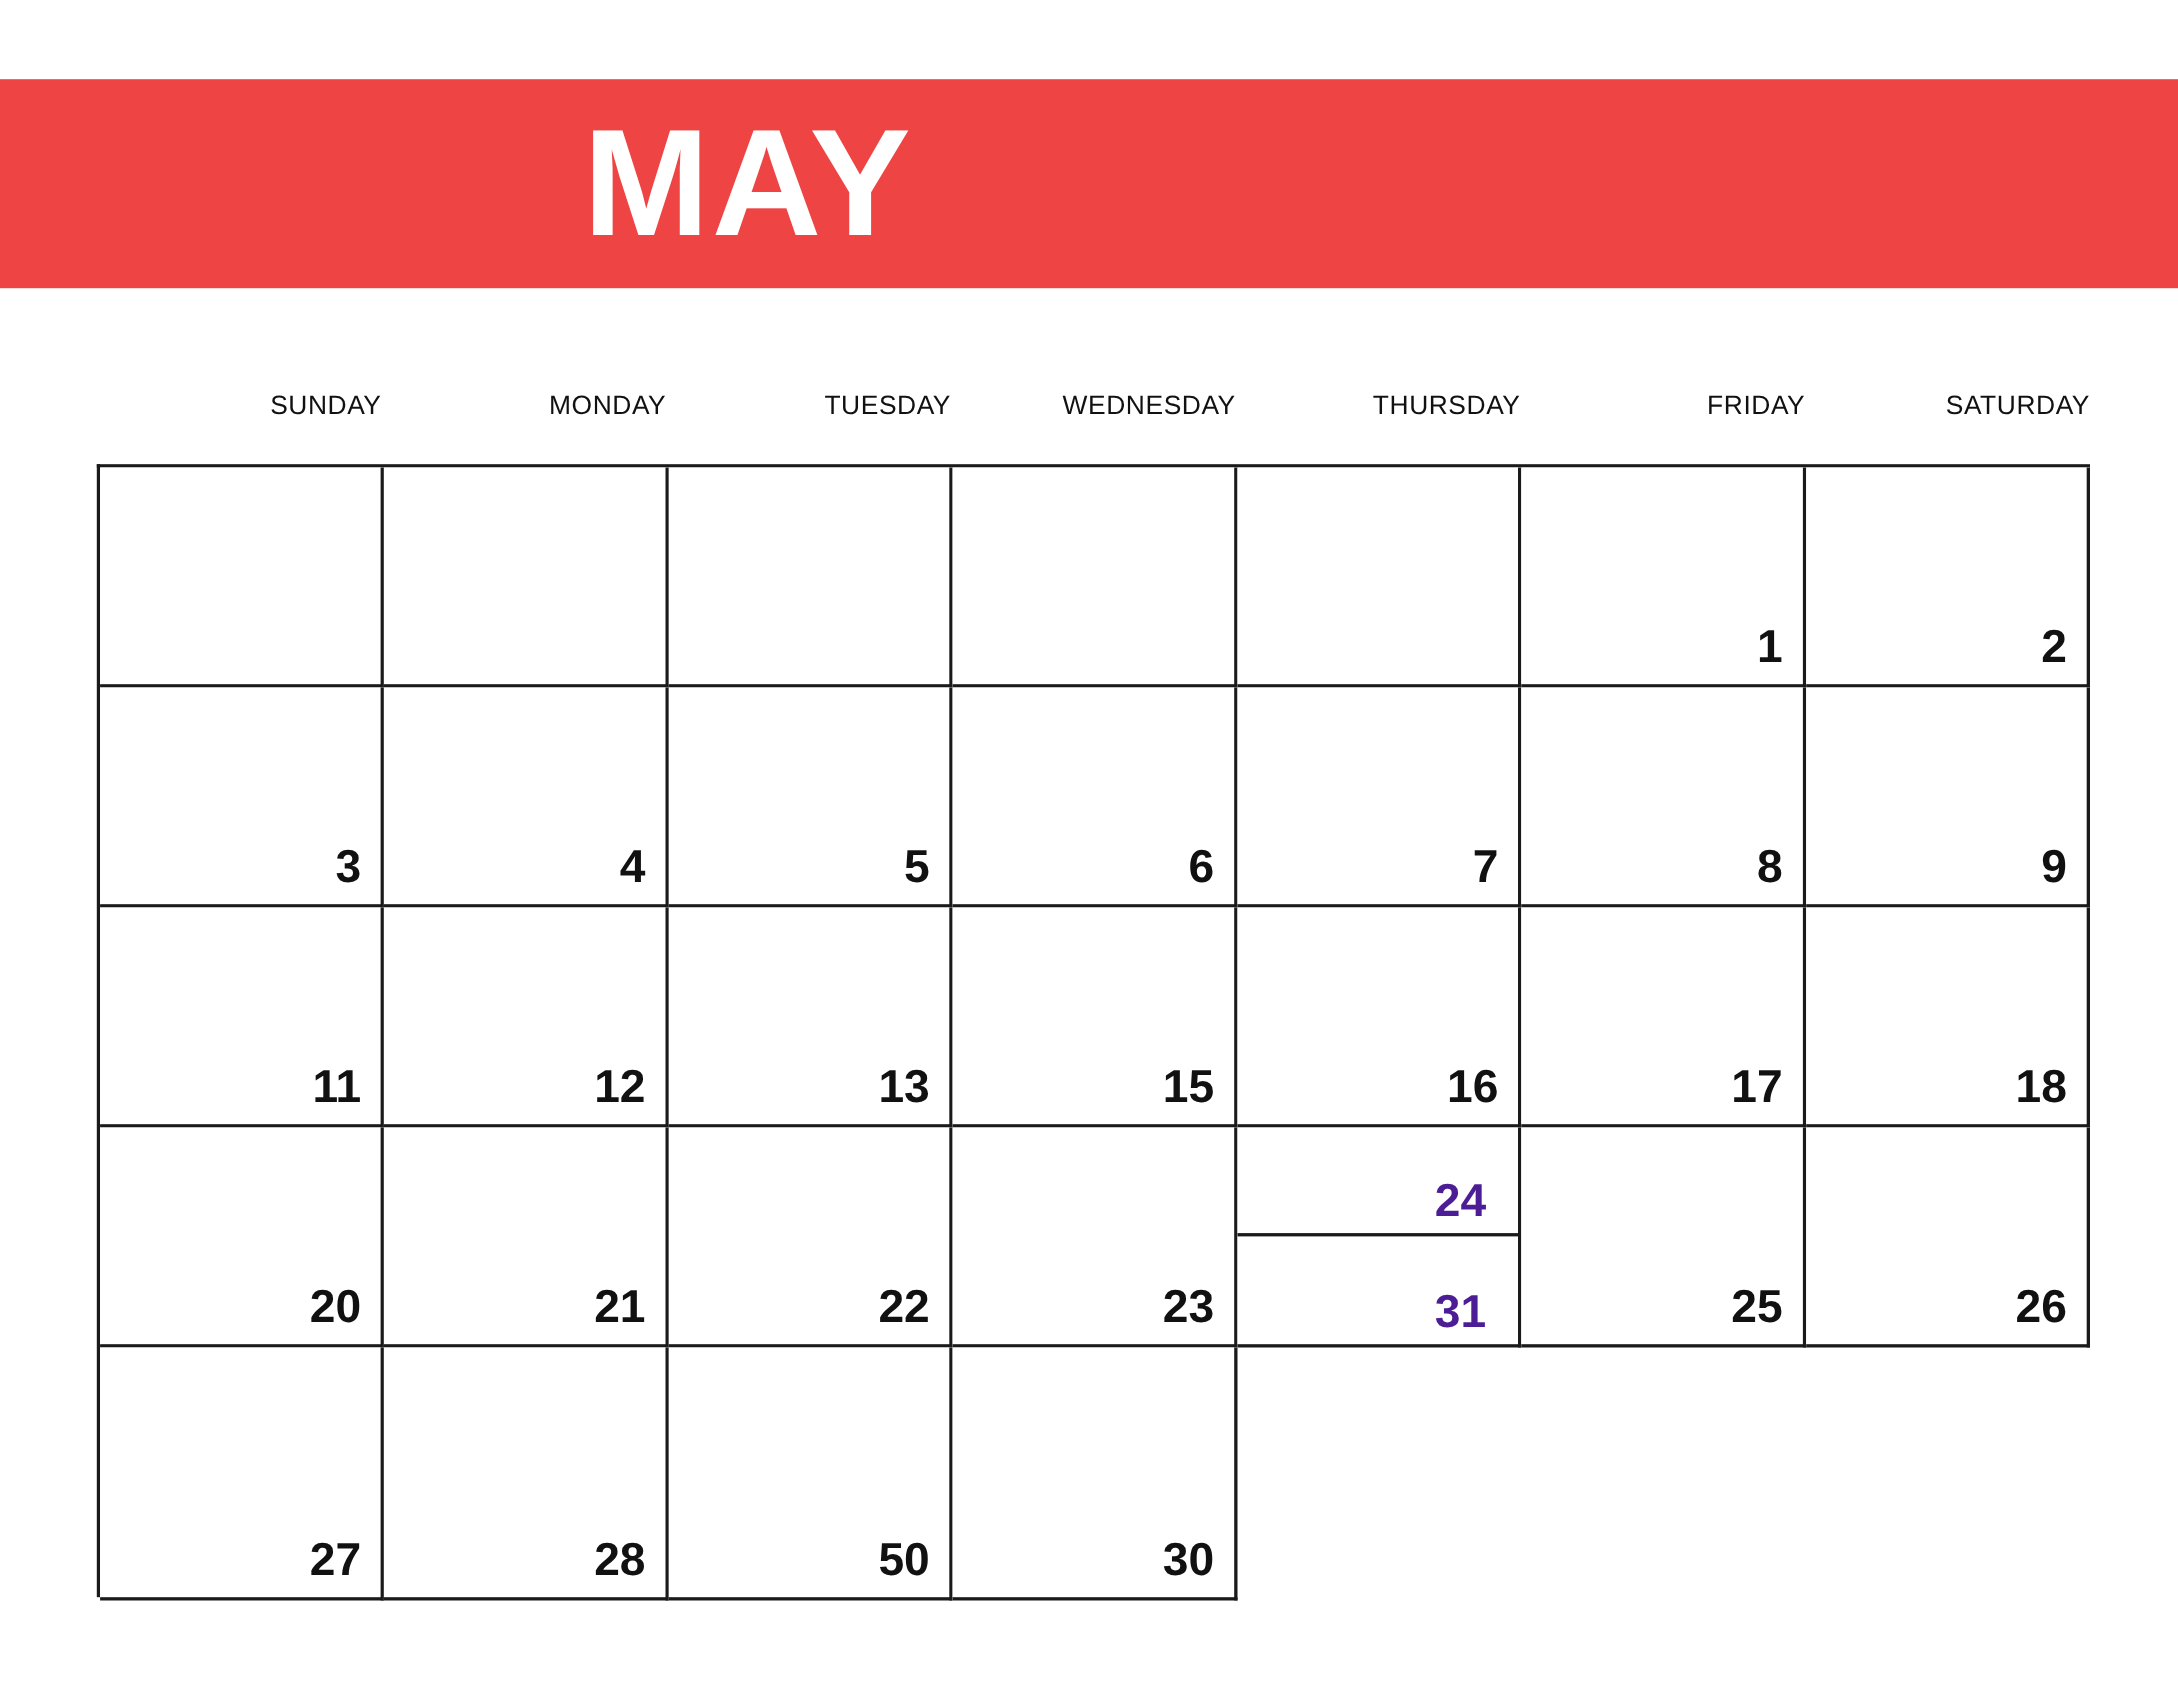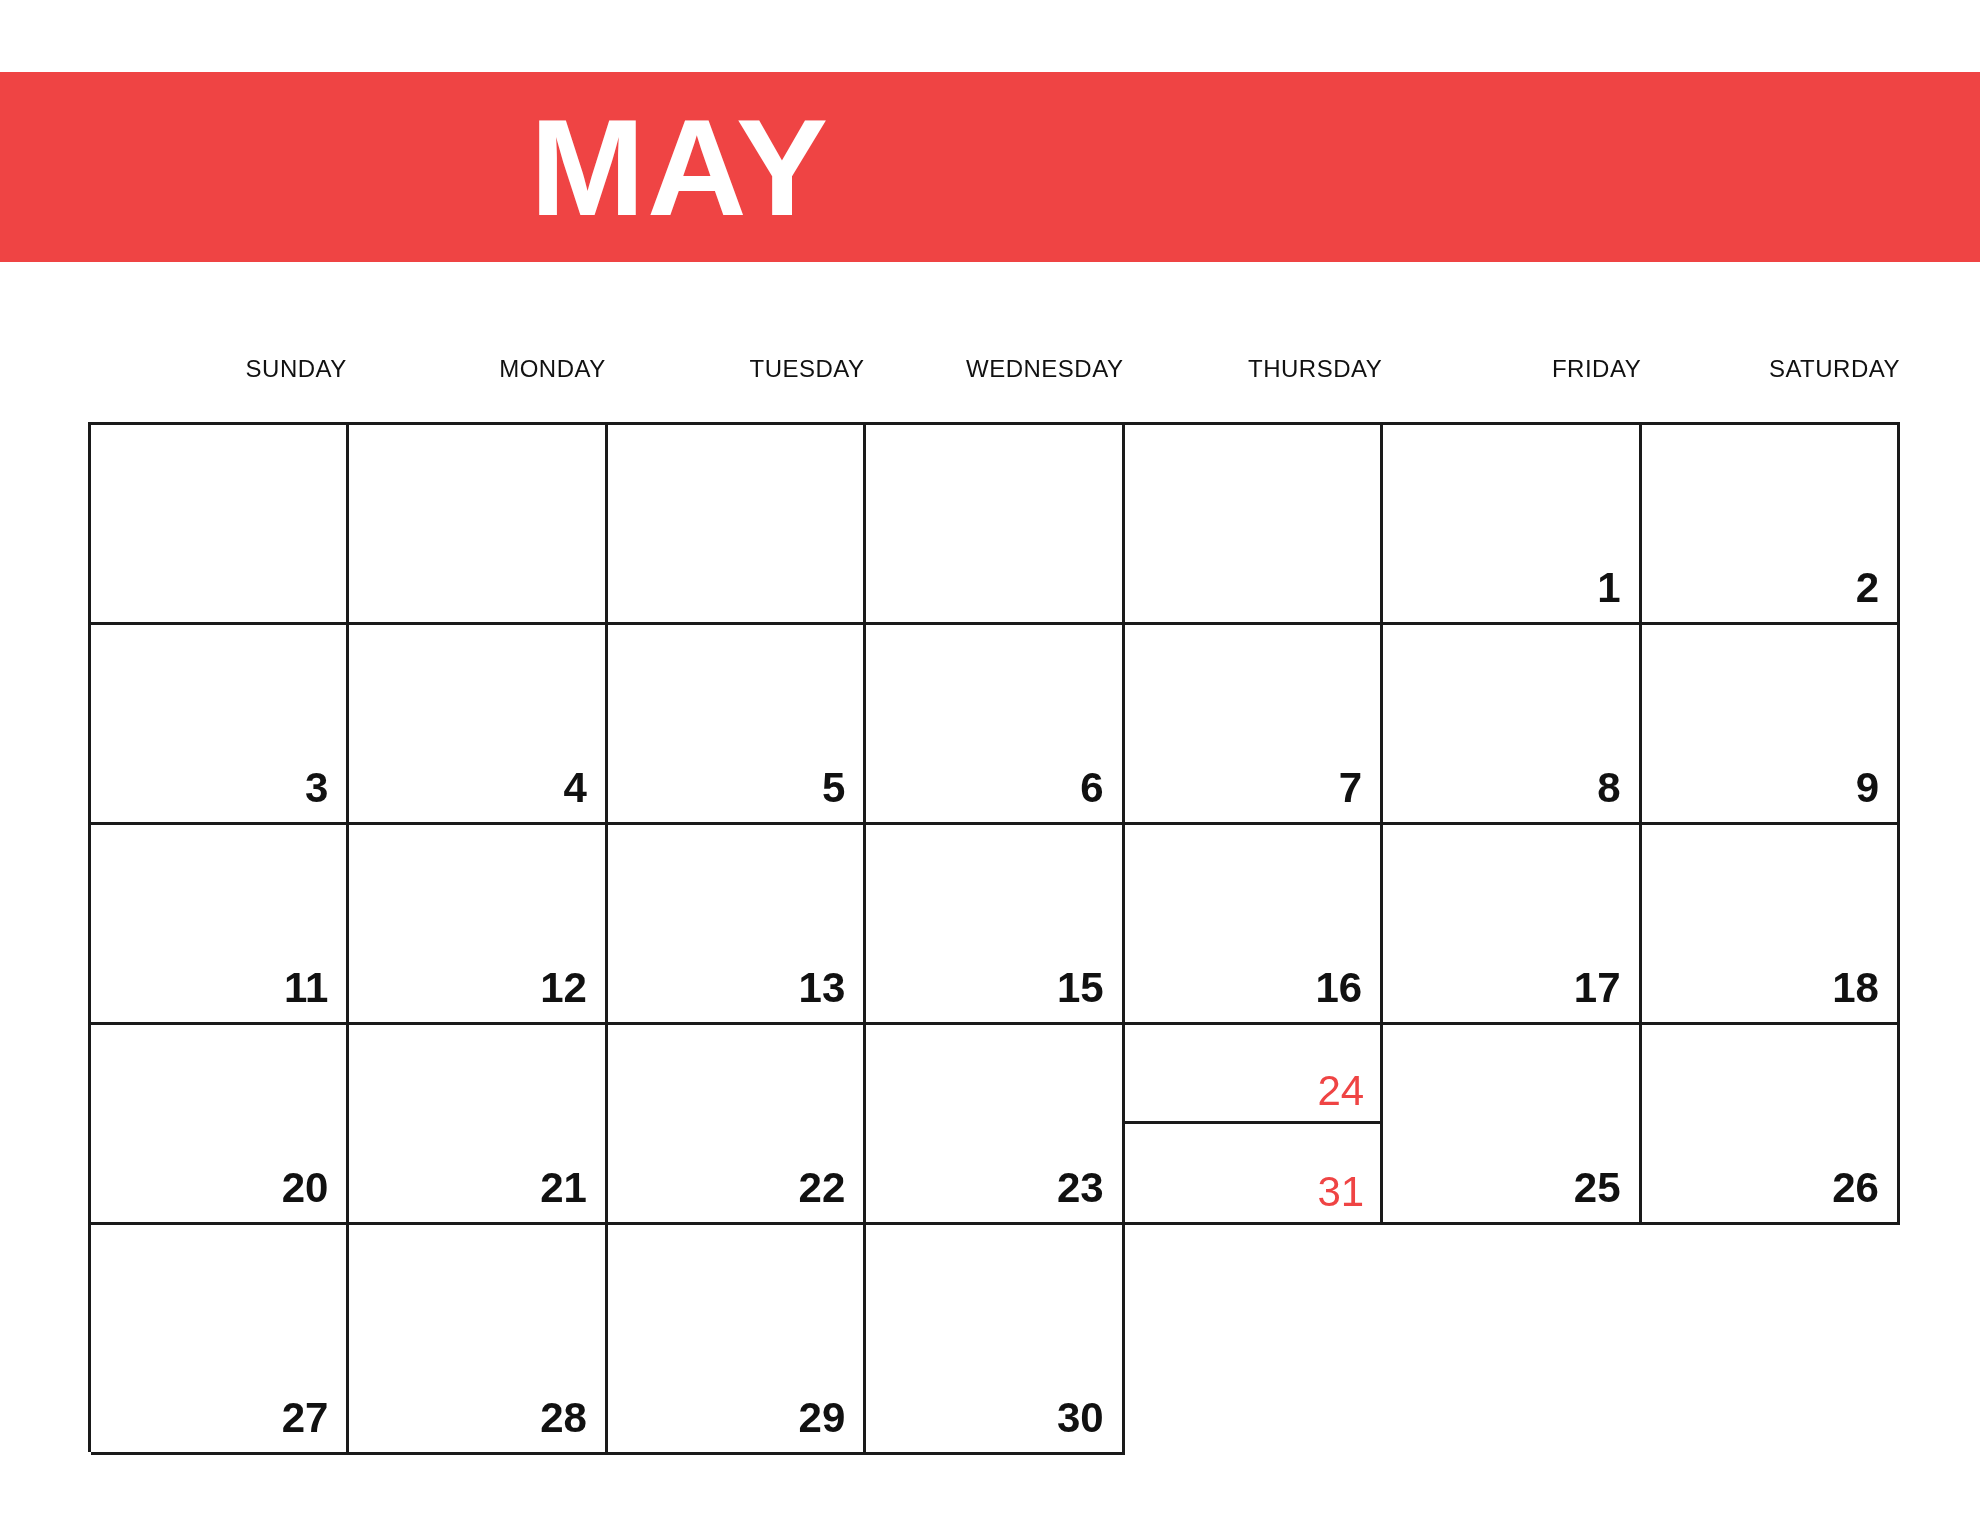--- a/index.html
+++ b/index.html
@@ -103,25 +103,25 @@
   .cell.split .half {
     position: relative;
     flex: 1 1 50%;
     box-sizing: border-box;
   }
   .cell.split .half.top {
     border-bottom: 3px solid #1a1a1a;
   }
   .cell.split .half .daynum {
     position: absolute;
-    right: 16px;
+    right: 29px;
     bottom: 6px;
     font-size: 42px;
-    font-weight: 400;
-    color: #ef4444;
+    font-weight: 700;
+    color: #4c1d95;
   }
 </style>
 </head>
 <body>
 
 <div class="page">
 
   <div class="banner">
     <div class="banner-title">MAY</div>
   </div>
@@ -221,20 +221,20 @@
     <div class="cell">
         <span class="daynum">26</span>
       </div>
     <div class="cell">
         <span class="daynum">27</span>
       </div>
     <div class="cell">
         <span class="daynum">28</span>
       </div>
     <div class="cell">
-        <span class="daynum">29</span>
+        <span class="daynum">50</span>
       </div>
     <div class="cell">
         <span class="daynum">30</span>
       </div>
 
   </div>
 </div>
 
 </body></html>

